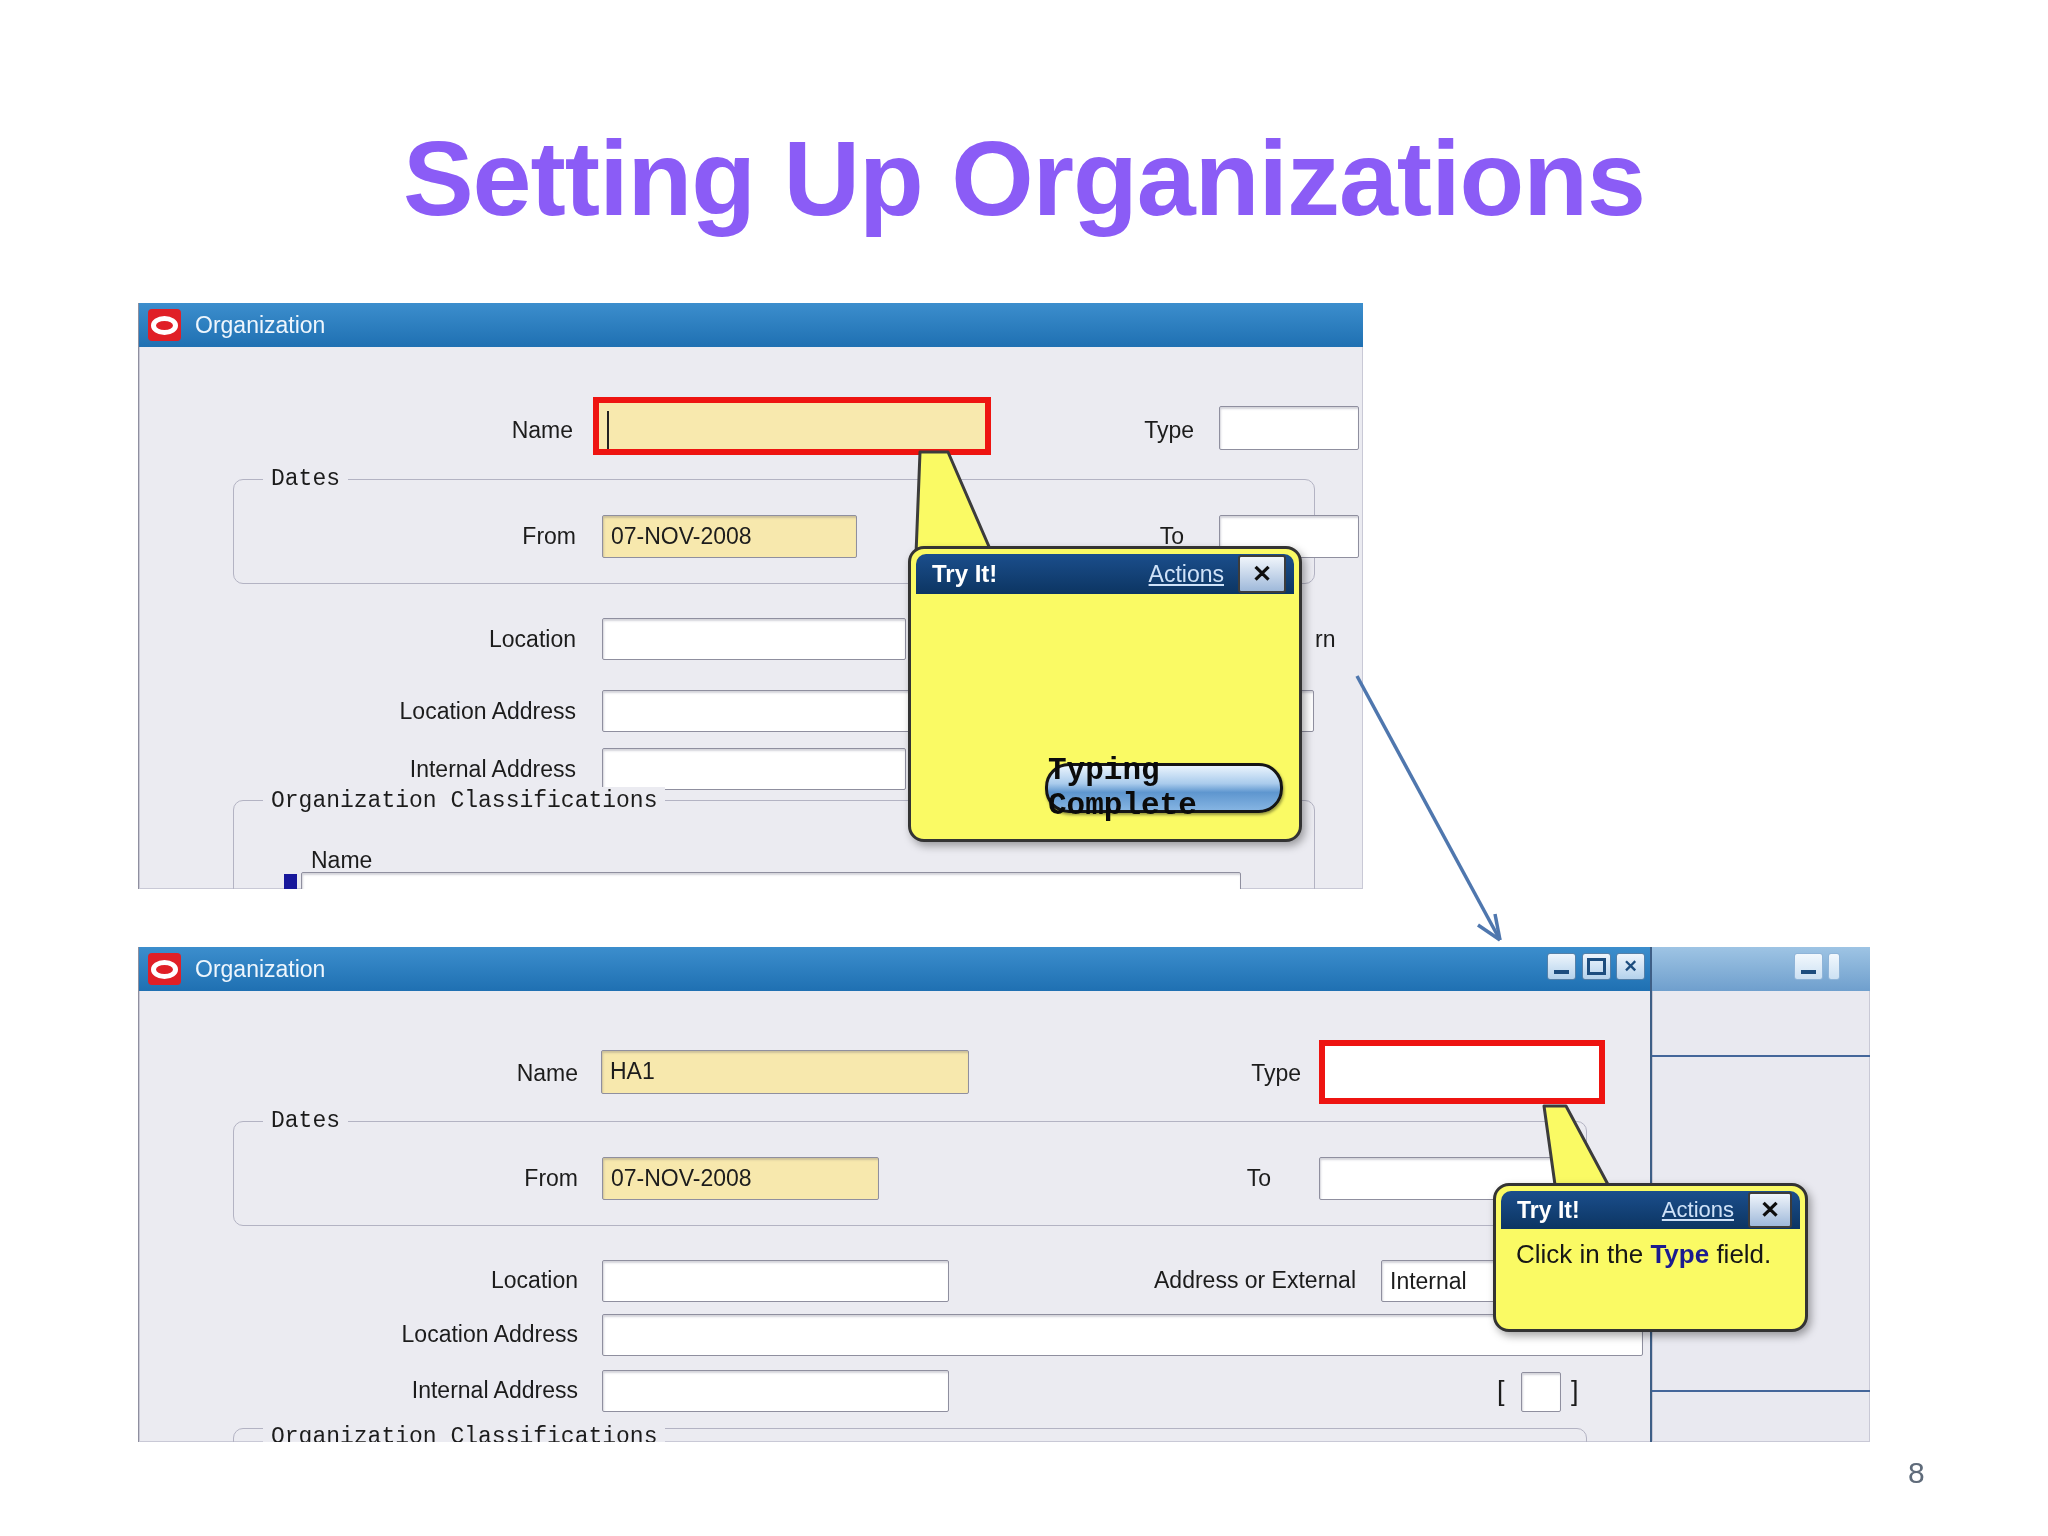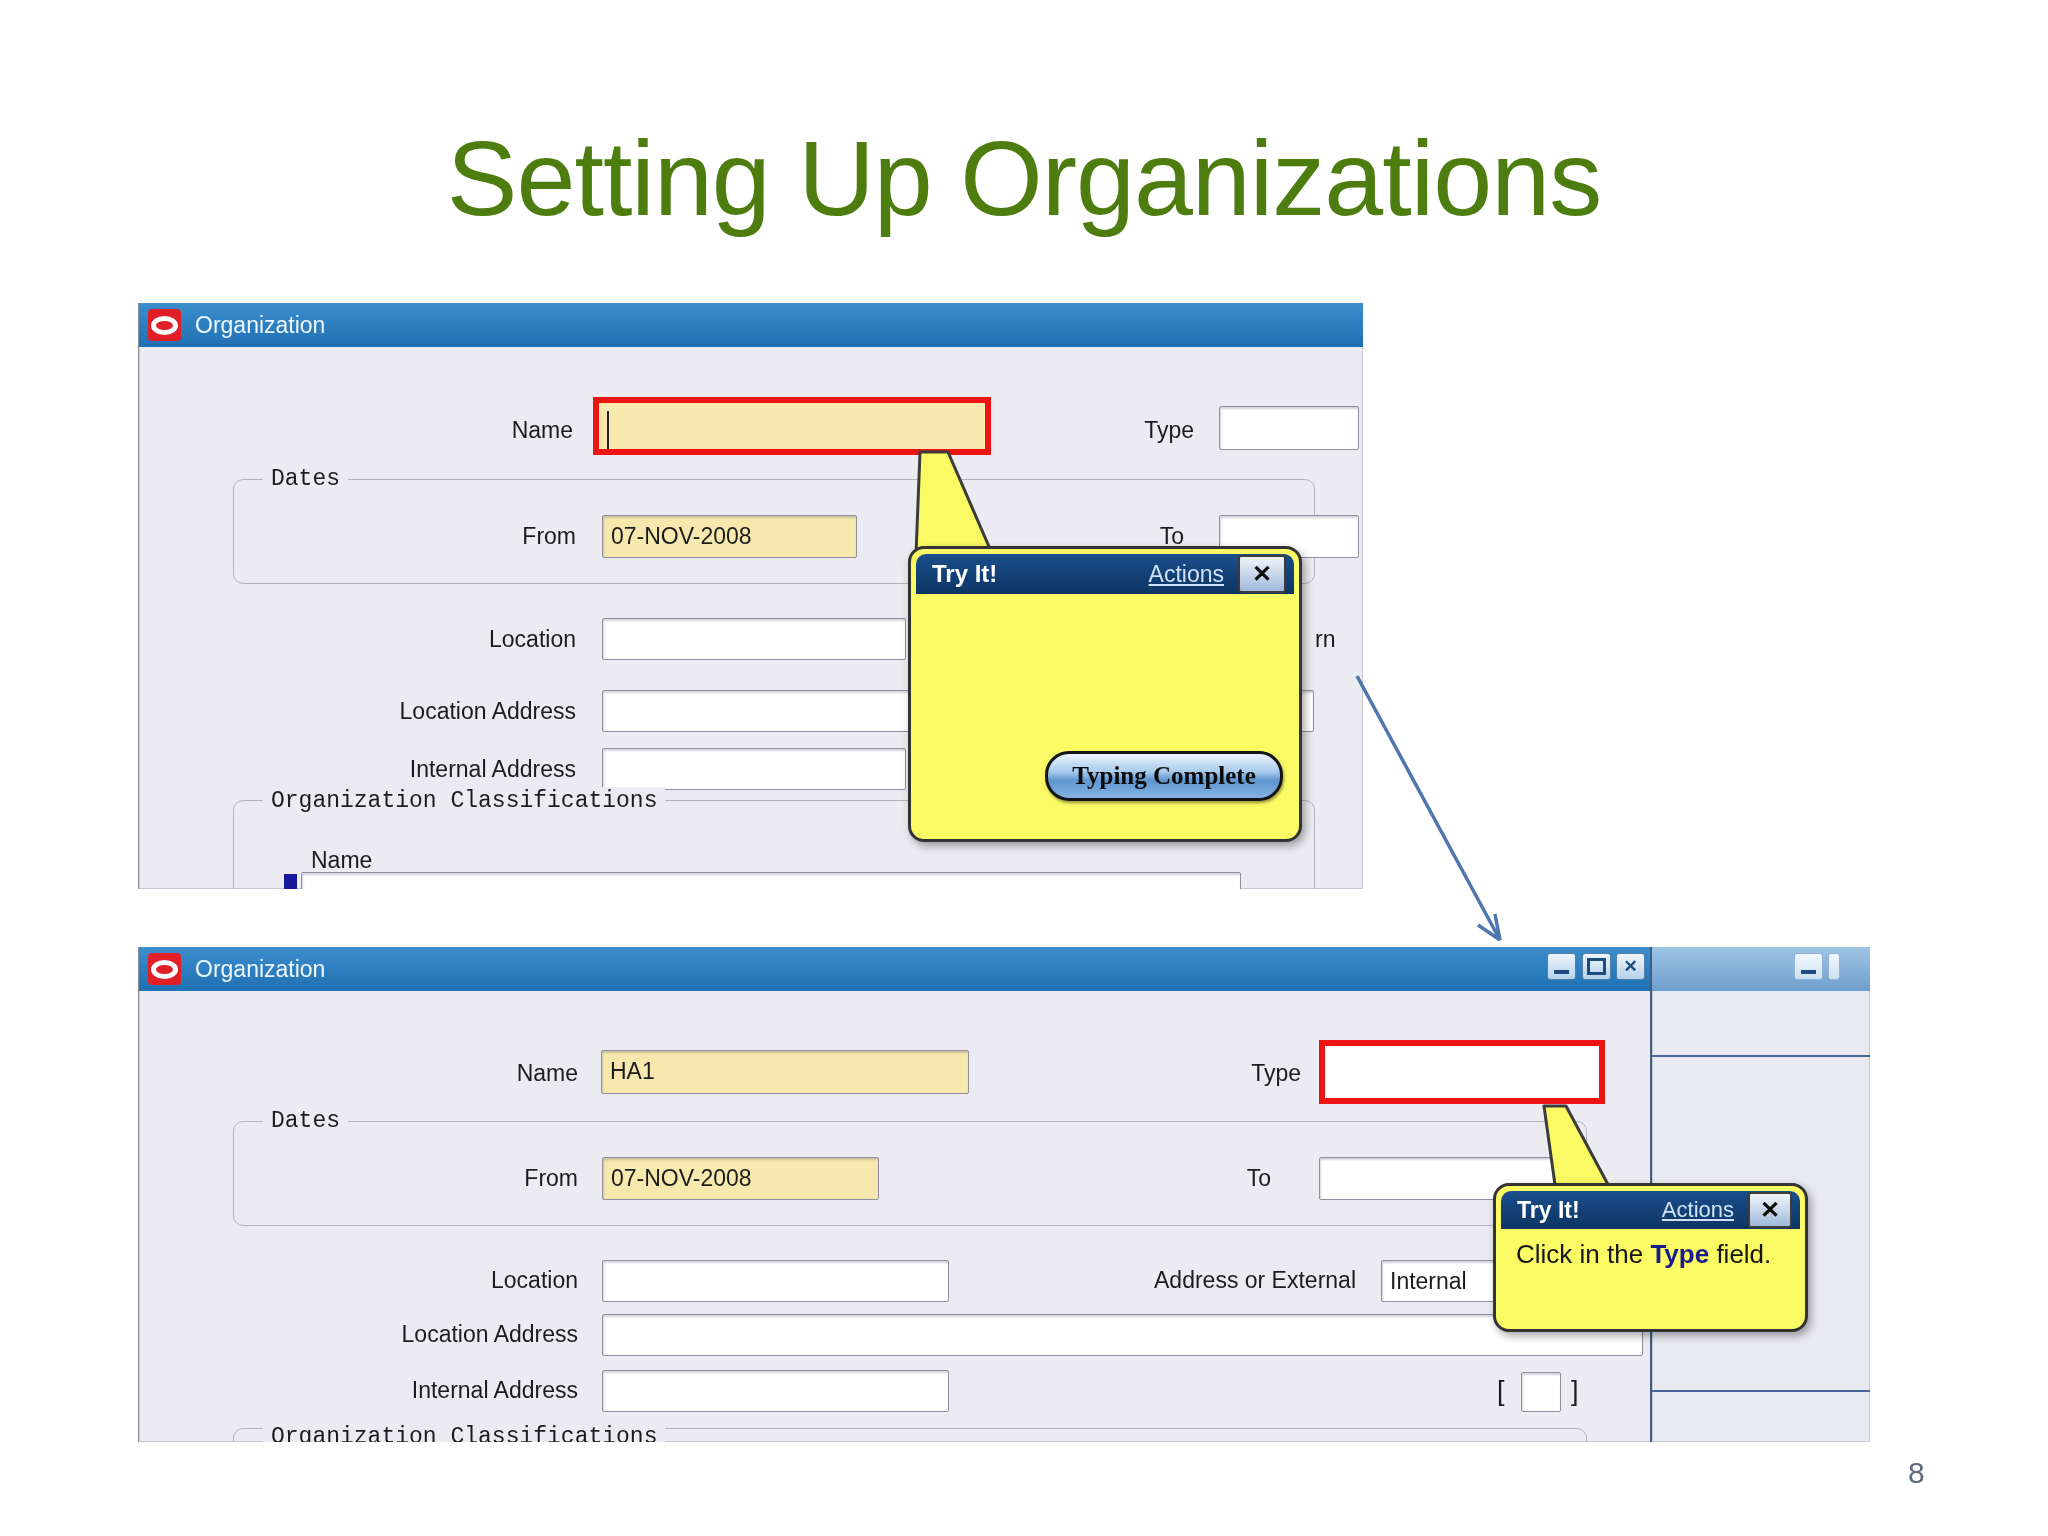--- a/index.html
+++ b/index.html
@@ -1,19 +1,19 @@
 <!DOCTYPE html>
 <html><head>
 <meta charset="utf-8">
 <style>
   html,body{margin:0;padding:0;background:#ffffff;}
   .slide{position:relative;width:2048px;height:1536px;background:#ffffff;overflow:hidden;
          font-family:"Liberation Sans",sans-serif;}
   .slide-title{position:absolute;left:0;top:118px;width:100%;text-align:center;
-    font-size:106px;font-weight:400;color:#4d7c0f;letter-spacing:-1px;}
+    font-size:106px;font-weight:700;color:#8b5cf6;letter-spacing:-1px;}
   .page-num{position:absolute;left:1908px;top:1456px;font-size:30px;color:#5f6b7a;}
 
   
   .win{position:absolute;background:#ebebf1;overflow:hidden;z-index:1;
        border-left:1px solid #8f8f9f;box-shadow:0 0 0 1px #c9c9d6 inset;padding-left:32px;}
   .titlebar{position:absolute;left:0;top:0;height:44px;width:100%;
     background:linear-gradient(#3c8ecd,#1f70b2);display:flex;align-items:center;}
   .titlebar.inactive{background:linear-gradient(#9ec4e4,#6f9fcd);}
   .oracle-logo{position:absolute;left:9px;top:6px;width:33px;height:32px;background:#e01f26;
     border-radius:4px;display:flex;align-items:center;justify-content:center;}
@@ -46,23 +46,23 @@
   .tip-title{font-size:24px;font-weight:bold;color:#ffffff;}
   .tip-actions{margin-left:auto;font-size:23px;color:#cfe2f8;text-decoration:underline;cursor:pointer;}
   .tip-close{margin-left:14px;width:44px;height:34px;border:2px solid #3c3c3c;border-radius:3px;
     background:linear-gradient(#f0f5fb,#9fb9da);display:flex;align-items:center;justify-content:center;
     font-size:24px;font-weight:bold;color:#0d0d0d;cursor:pointer;}
   .tip-text{position:absolute;font-size:27px;line-height:1.25;color:#161616;}
   .tip-text .fld-word{font-weight:bold;color:#1b1b8f;}
   .tip-text .val-word{font-weight:bold;color:#e8000d;}
   .pill-btn{position:absolute;border:3px solid #151515;border-radius:24px;
     background:linear-gradient(#eaf4fd 0%,#a9cbec 40%,#5e96cf 60%,#85b4e2 100%);
-    font-family:Liberation Serif, serif;font-size:25px;font-weight:bold;color:#0b0b0b;
+    font-family:Liberation Mono, monospace;font-size:31px;font-weight:bold;color:#0b0b0b;
     display:flex;align-items:center;justify-content:center;cursor:pointer;
-    box-shadow:1px 2px 3px rgba(0,0,0,.4);}
+    box-shadow:1px 2px 3px rgba(0,0,0,.4);margin-top:12px;}
   .overlay{position:absolute;left:0;top:0;z-index:5;pointer-events:none;}
   .frag{position:absolute;font-size:23px;color:#1c1c1c;}
   .bracket{position:absolute;font-size:27px;color:#1c1c1c;line-height:42px;}
 </style>
 </head>
 <body>
 
 <div class="slide">
 
   <div class="slide-title">Setting Up Organizations</div>

